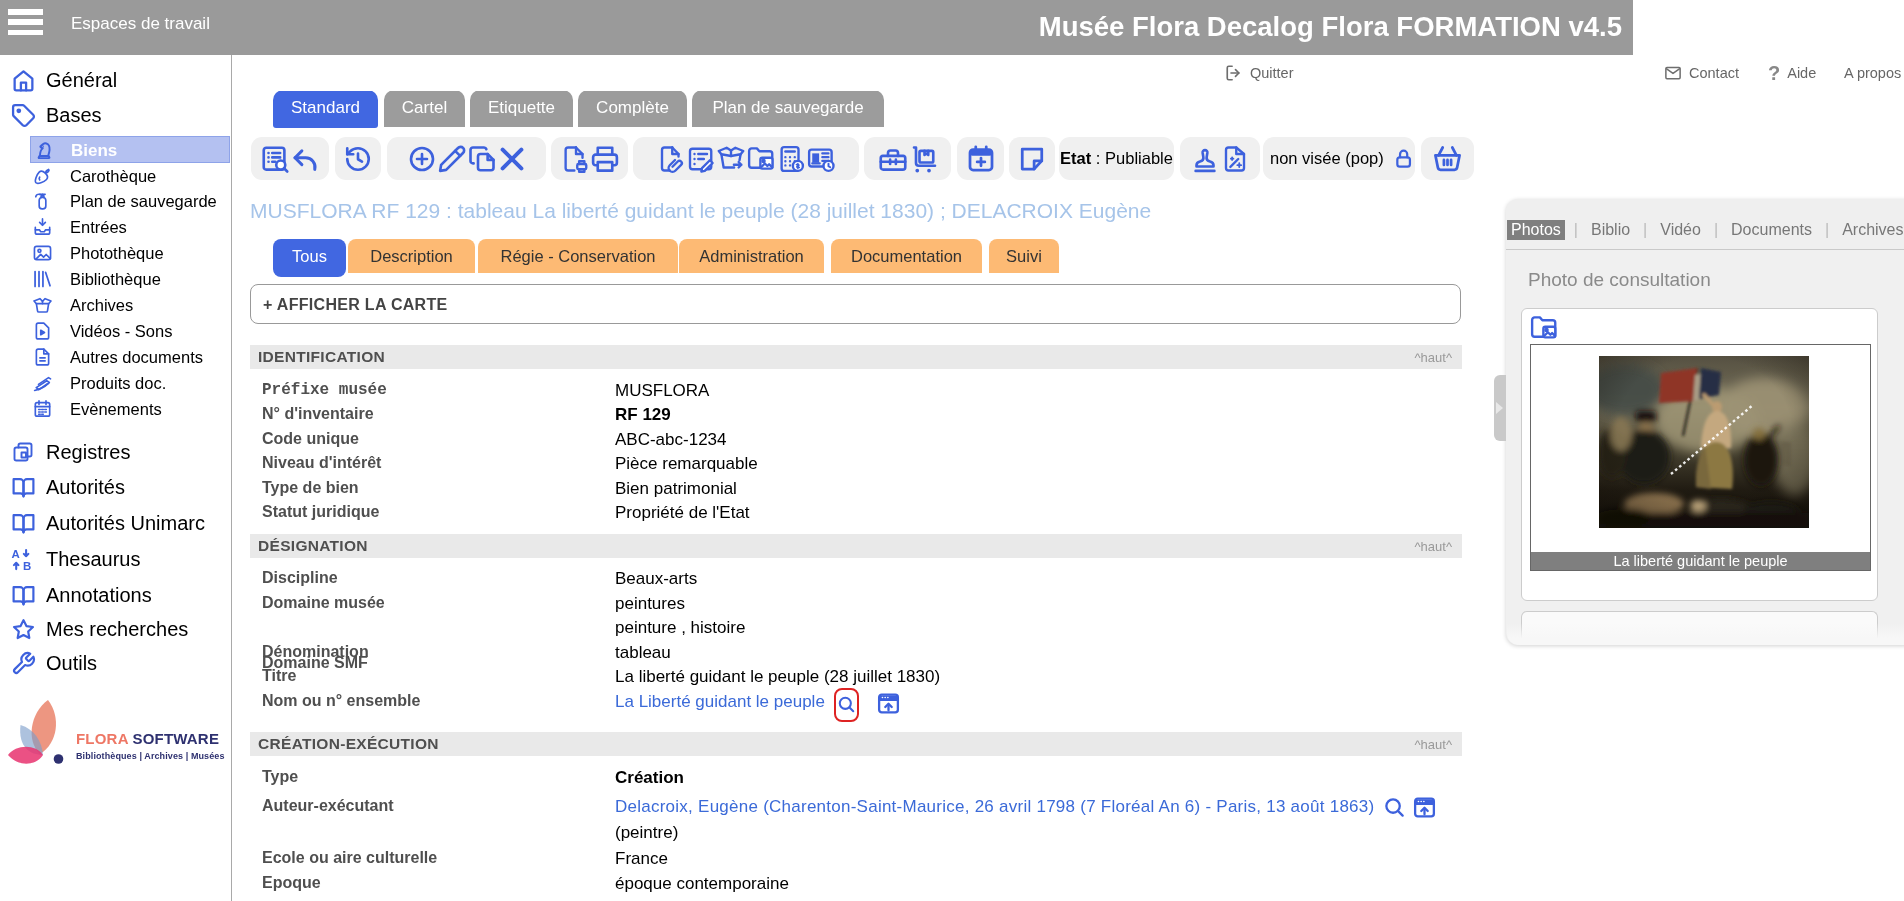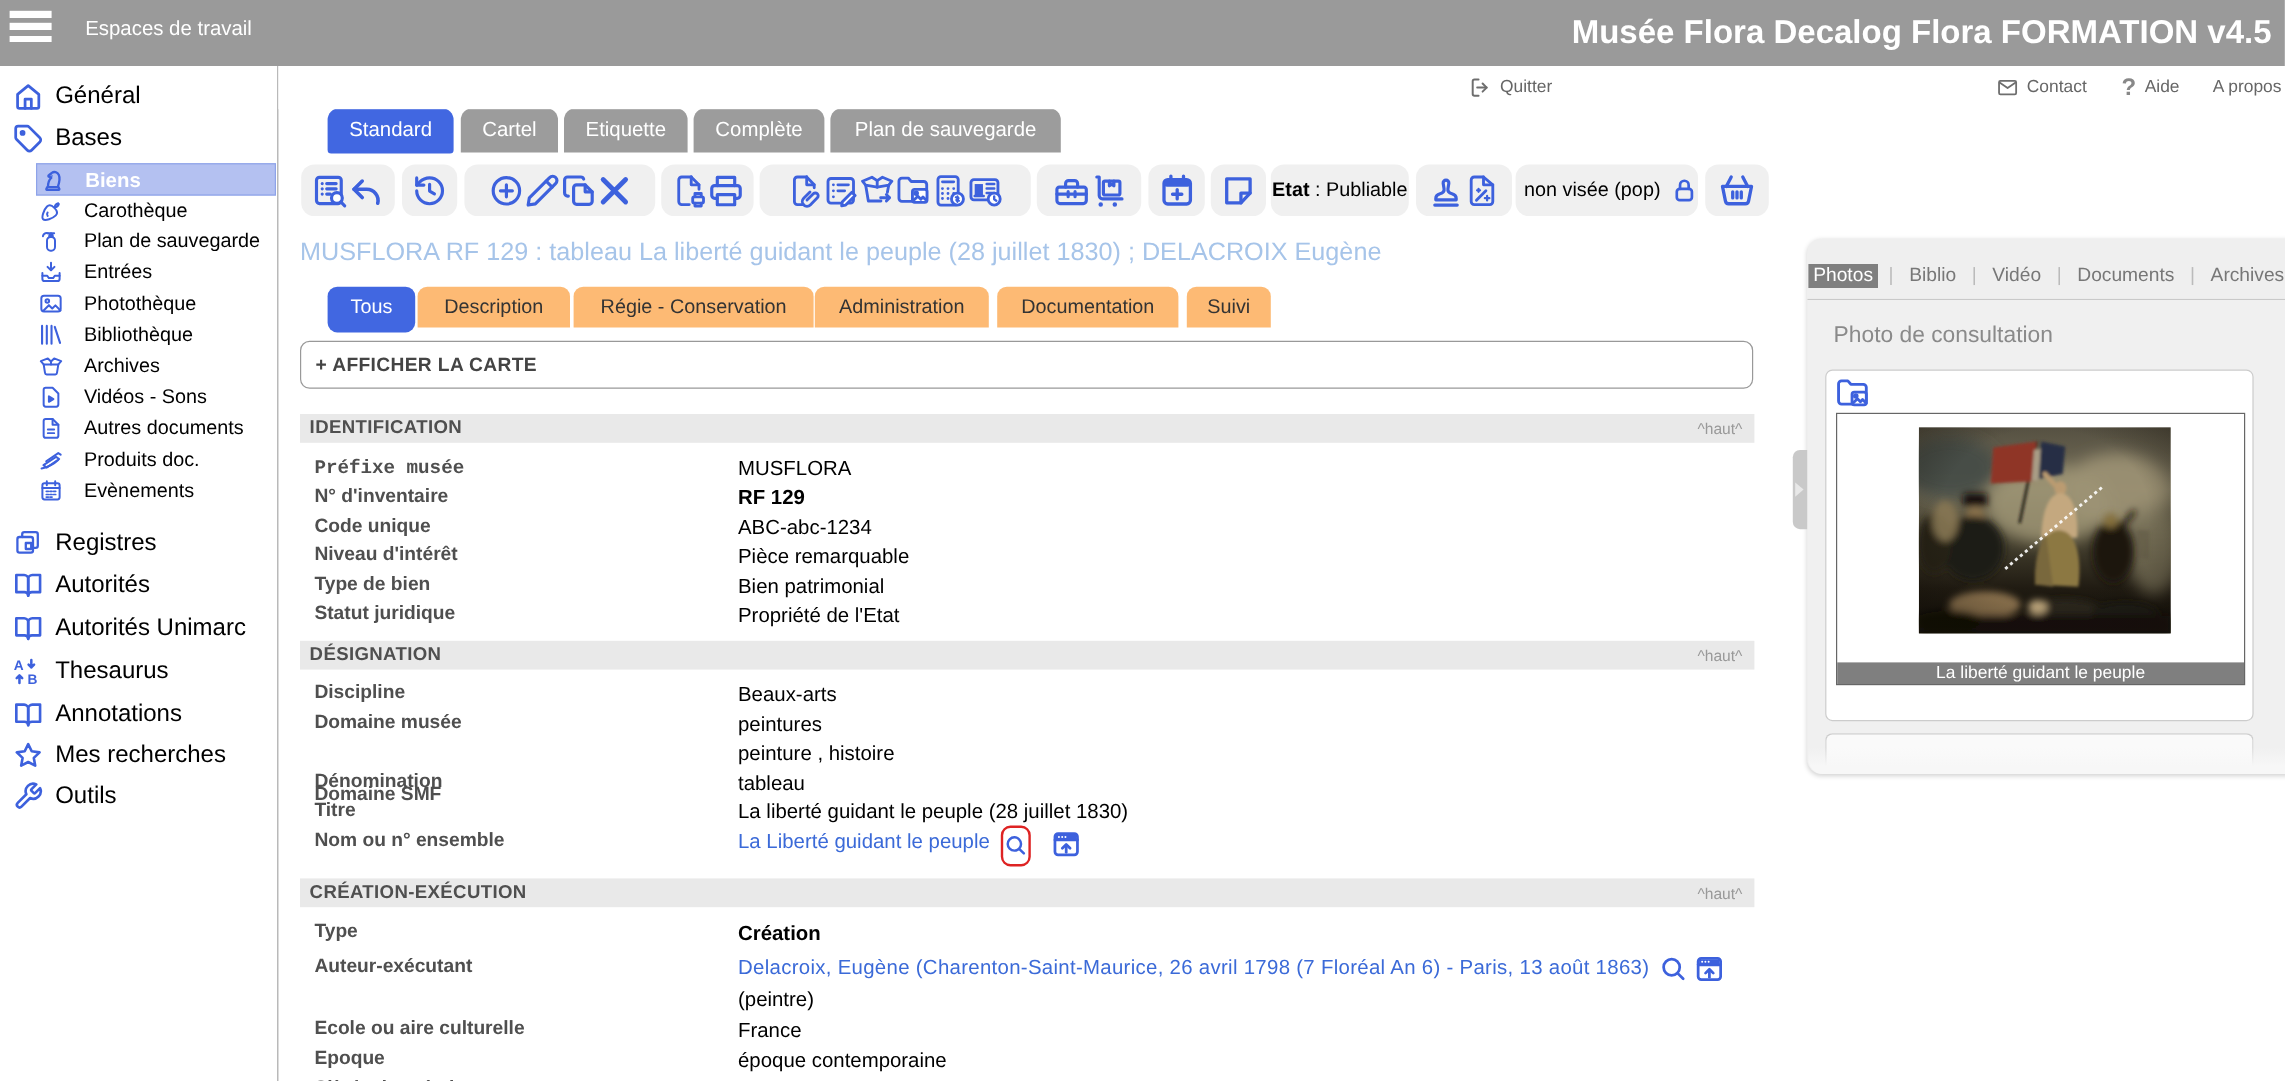--- a/index.html
+++ b/index.html
@@ -3,21 +3,21 @@
 <meta charset="utf-8">
 <title>Flora</title>
 <style>
 * { margin:0; padding:0; box-sizing:border-box; }
 html,body { width:1904px; height:901px; overflow:hidden; background:#fff;
   font-family:"Liberation Sans", sans-serif; }
 .abs { position:absolute; }
 svg.ic { display:block; }
 
 
-#topbar { position:absolute; left:0; top:0; width:1904px; height:55px; background:#9a9a9a; }
+#topbar { position:absolute; left:0; top:0; width:1633px; height:55px; background:#9a9a9a; }
 #burger { position:absolute; left:8px; top:9px; width:35px; height:36px; }
 #burger div { height:5.5px; background:#fff; margin-bottom:4.8px; }
 #ws { position:absolute; left:71px; top:14px; color:#fff; font-size:17px; }
 #apptitle { position:absolute; right:11px; top:11px; color:#fff; font-size:27.5px; font-weight:bold; }
 
 
 #links { position:absolute; left:232px; top:55px; width:1672px; height:36px; background:#fff; font-size:14.5px; color:#666; z-index:5; }
 #links .it { position:absolute; top:0; height:36px; display:flex; align-items:center; gap:7px; white-space:nowrap; }
 
 
@@ -306,20 +306,32 @@
       <span class="tx">Mes recherches</span>
     </div>
   <div class="nav1" style="top:594px;">
       <span class="ig">
         <svg class="ic" width="25" height="25" viewBox="0 0 24 24" fill="none" stroke="#3d61dd" stroke-width="2.1" stroke-linecap="round" stroke-linejoin="round">
           <path d="M14.7 6.3a1 1 0 0 0 0 1.4l1.6 1.6a1 1 0 0 0 1.4 0l3.77-3.77a6 6 0 0 1-7.94 7.94l-6.91 6.91a2.12 2.12 0 0 1-3-3l6.91-6.91a6 6 0 0 1 7.94-7.94l-3.76 3.76z"></path>
         </svg>
       </span>
       <span class="tx">Outils</span>
     </div>
+  <div id="logo">
+    <svg width="66" height="70" viewBox="0 0 66 70" style="position:absolute;left:0;top:0;">
+        <path d="M32 57 C18 44 22 16 40 3 C53 20 50 46 32 57 Z" fill="#ec8d76" fill-opacity="0.92"></path>
+        <path d="M35 58 C22 58 10 50 12.5 28 C26 32 34 44 35 58 Z" fill="#7b9cc9" fill-opacity="0.62"></path>
+        <path d="M35 58 C28 69 10 70 0 58 C8 47 28 47 35 58 Z" fill="#e8336e" fill-opacity="0.85"></path>
+        <circle cx="50.5" cy="62" r="4.8" fill="#2e3170"></circle>
+      </svg>
+    <div id="logotext">
+      <div class="l1"><span class="fl">FLORA</span> <span class="sw">SOFTWARE</span></div>
+      <div class="l2">Bibliothèques | Archives | Musées</div>
+    </div>
+  </div>
 </div>
 
 <div id="main"></div>
 
 <div class="tab1 sel" style="left:273px; width:105px;">Standard</div>
 <div class="tab1" style="left:384px; width:81px;">Cartel</div>
 <div class="tab1" style="left:470px; width:103px;">Etiquette</div>
 <div class="tab1" style="left:578px; width:109px;">Complète</div>
 <div class="tab1" style="left:692px; width:192px;">Plan de sauvegarde</div>
 

